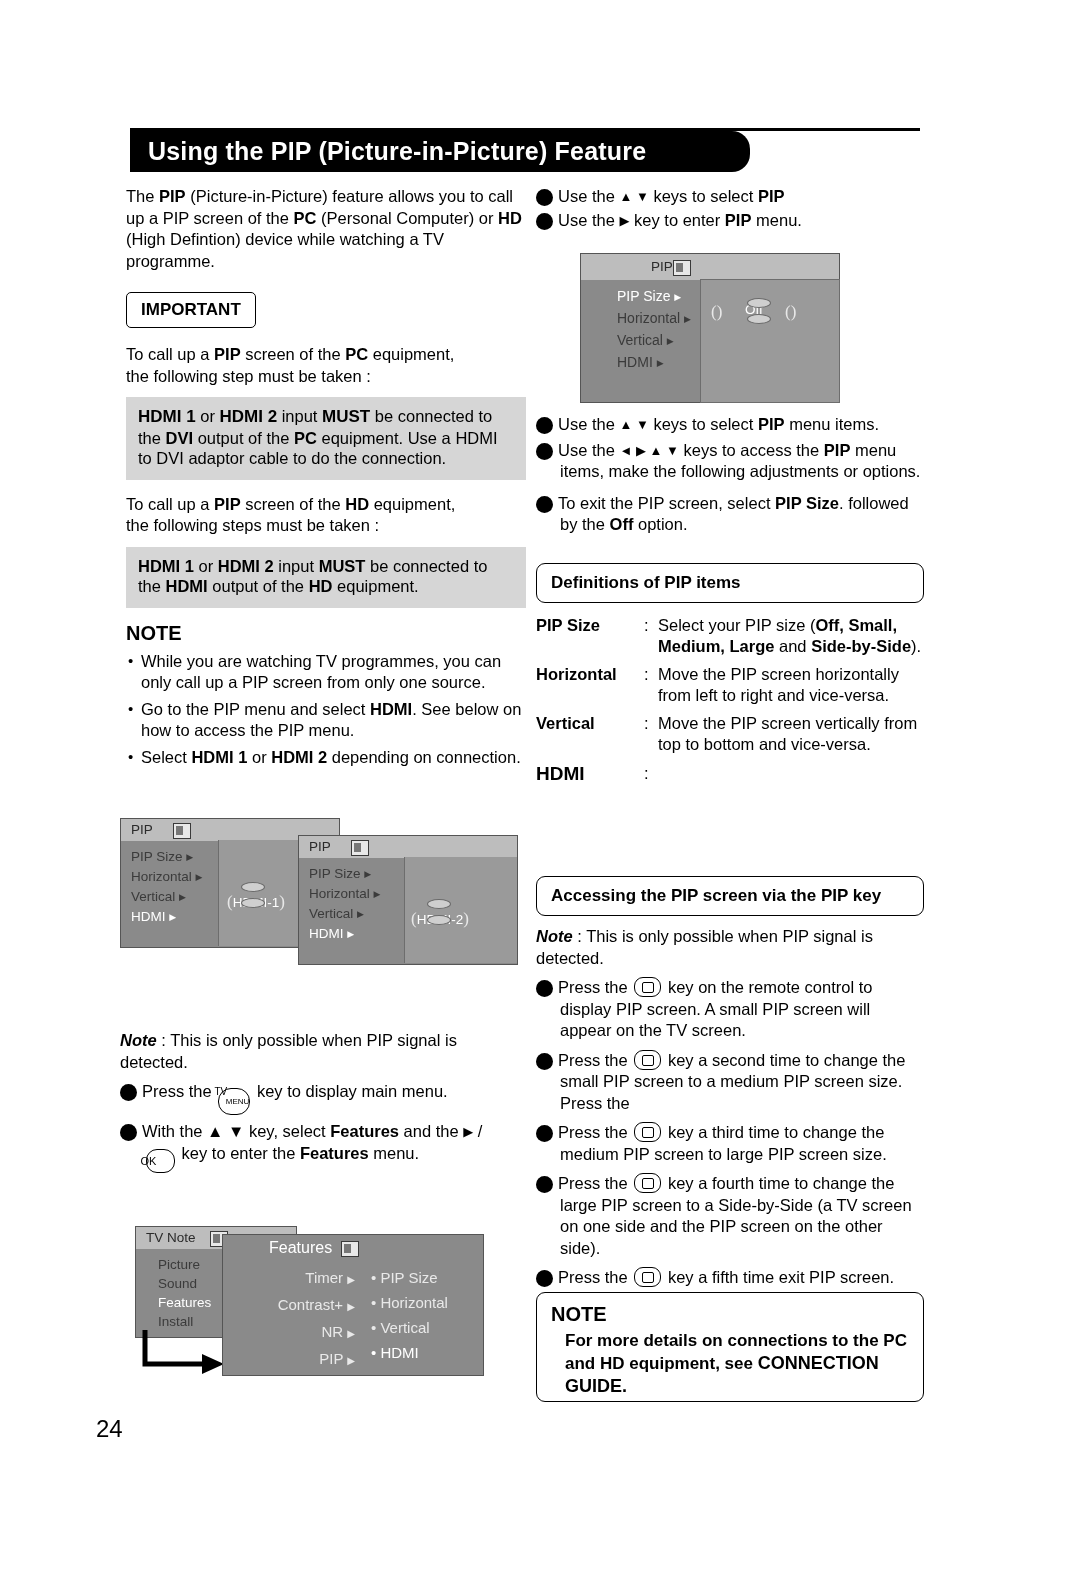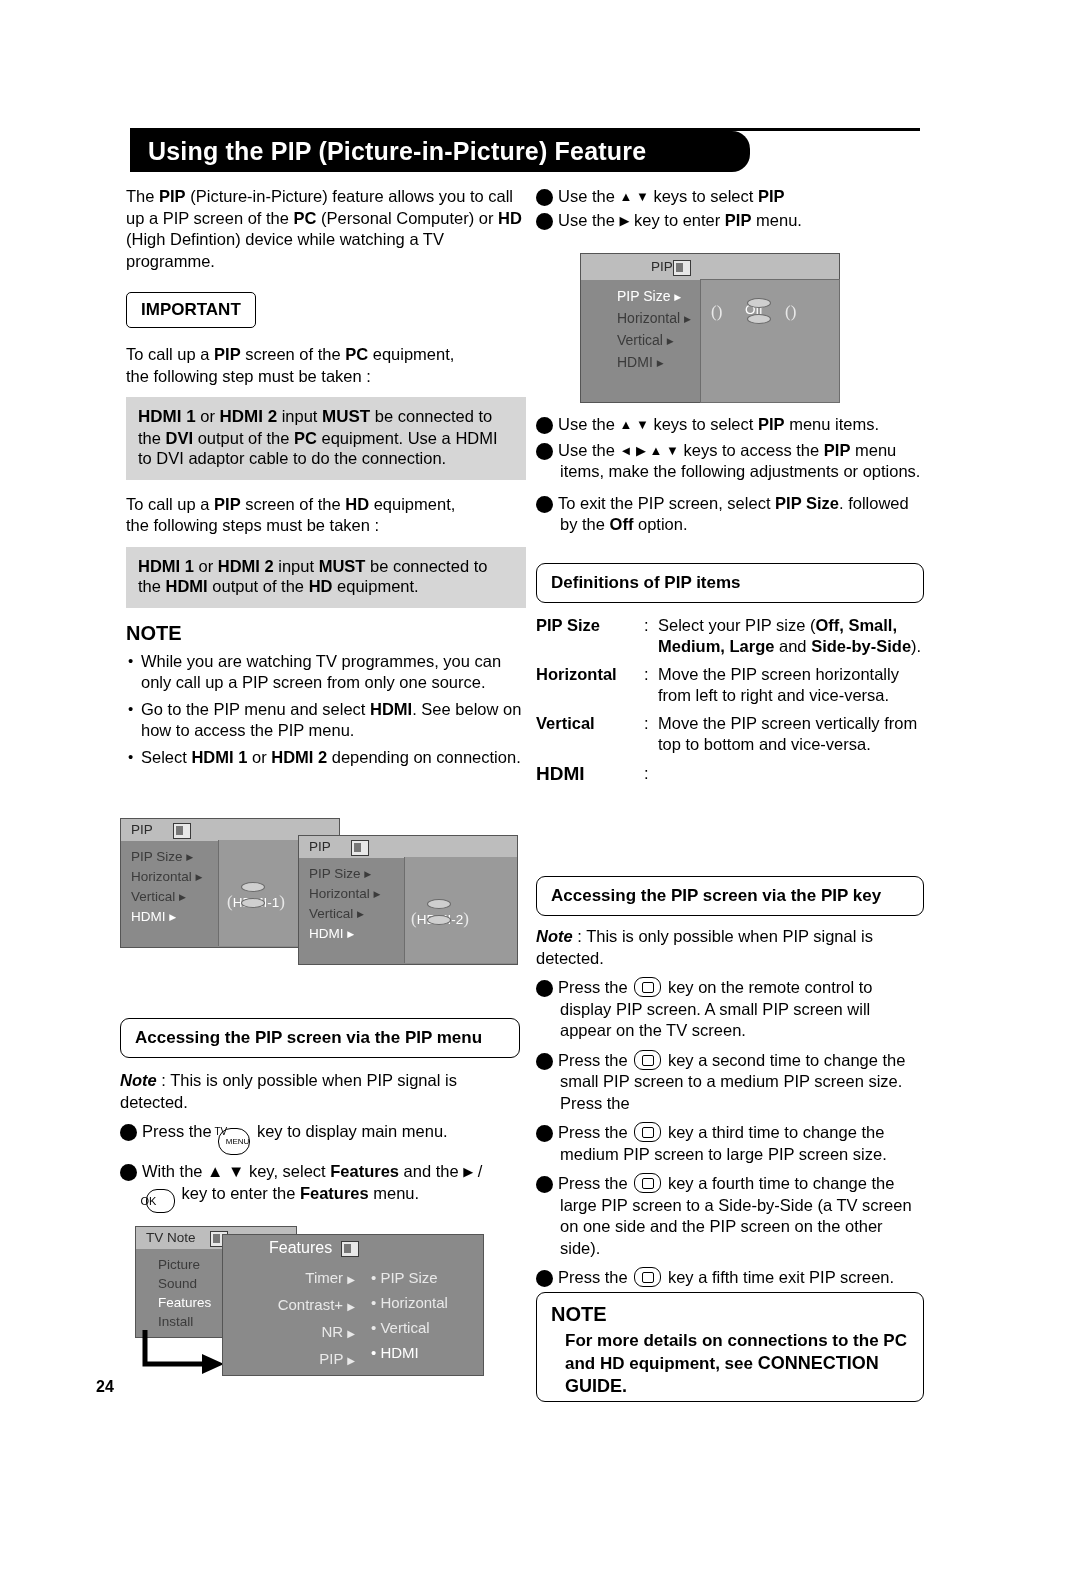--- a/index.html
+++ b/index.html
@@ -254,23 +254,23 @@
     border: 1.4px solid #000;
     border-radius: 11px;
     vertical-align: -6px;
     margin: 0 2px;
     font-size: 11px;
     text-align: center;
     line-height: 22px;
   }
   .pagenum {
     position: absolute;
-    left: 96px; top: 1378px;
-    font-size: 16px;
-    font-weight: bold;
+    left: 96px; top: 1415px;
+    font-size: 24px;
+    font-weight: normal;
   }
 </style>
 </head>
 <body>
 
 <div class="page">
 
   <div class="title-rule"></div>
   <div class="title-box">Using the PIP (Picture-in-Picture) Feature</div>
 
@@ -360,21 +360,20 @@
     <div style="position:absolute; left:6px; top:52px; color:#fff; font-size:13.5px;">
       <span class="paren">(</span><span>HDMI-2</span><span class="paren">)</span>
     </div>
     <div class="ovalpad" style="position:absolute; left:18px; top:42px;">
       <div class="ovtop"></div>
         <div class="ovbot"></div>
     </div>
   </div>
 
   <div style="position:absolute; left:120px; top:1018px; width:400px;">
-    <div class="hdr-box-wide">Accessing the PIP screen via the PIP menu</div>
 
     <div class="ptext" style="margin-top:12px;">
       <span class="b" style="font-style:italic;">Note</span>  :  This is only possible when PIP signal is detected.
     </div>
 
     <div class="step" style="margin-top:8px;">
       <span class="numc">1</span>Press the
       <span class="menuico"><span class="tv">TV</span>MENU</span>
       key to display main menu.
     </div>

